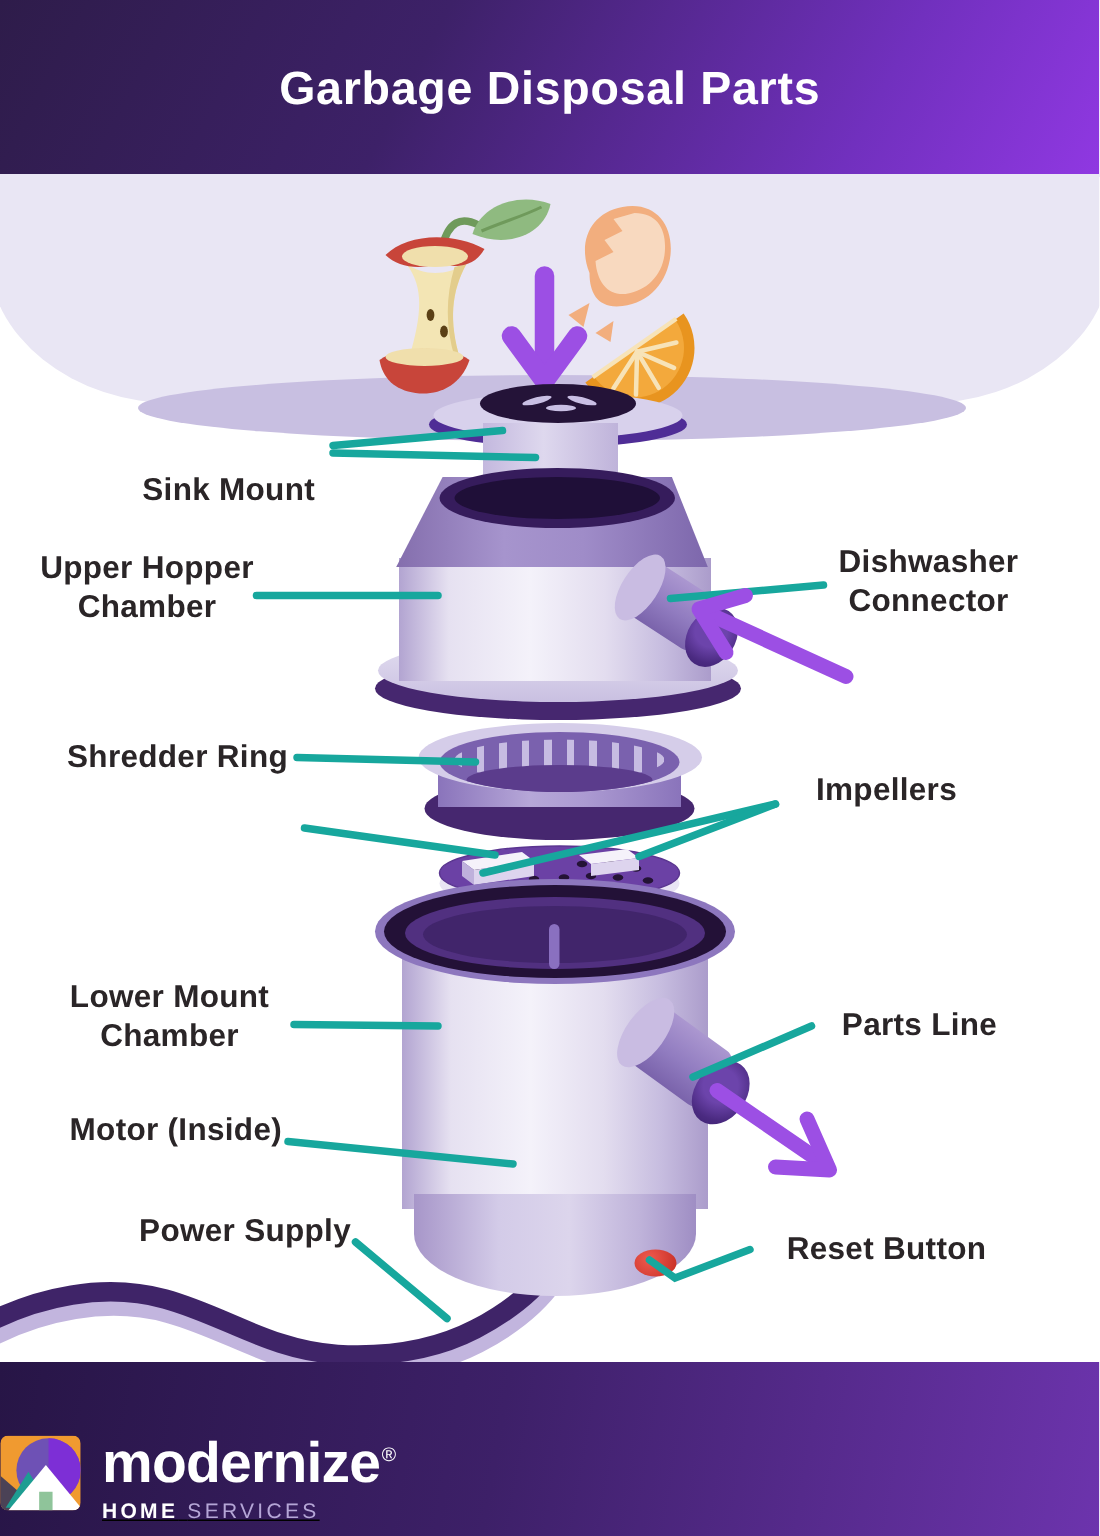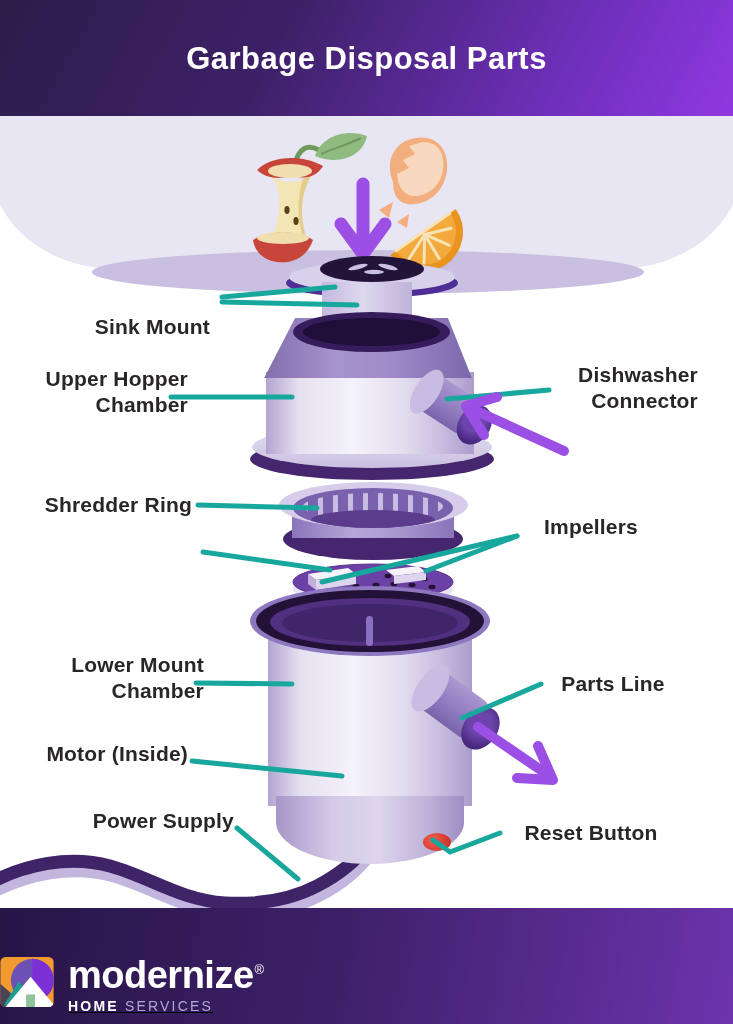--- a/index.html
+++ b/index.html
@@ -20,21 +20,21 @@
   .brand-text{display:flex;flex-direction:column;}
   .wordline{color:#fff;font-size:38px;font-weight:700;letter-spacing:-.5px;line-height:40px;}
   .reg{font-size:13px;vertical-align:14px;font-weight:400;margin-left:1px;}
   .tagline{font-size:14px;letter-spacing:2.2px;margin-top:3px;text-decoration:underline;}
   .tag-b{color:#ffffff;font-weight:700;}
   .tag-l{color:#B5A6D6;font-weight:400;}
 
   
   .lbl{position:absolute;color:#2A2527;font-size:21px;line-height:26px;font-weight:600;
        letter-spacing:.2px;white-space:pre-line;}
-  .lbl.r{text-align:right;} .lbl.c{text-align:right;} .lbl.l{text-align:center;}
+  .lbl.r{text-align:right;} .lbl.c{text-align:center;} .lbl.l{text-align:center;}
 
   
   .basin{position:absolute;left:-8px;top:116px;width:749px;height:153px;background:#E9E6F4;
          border-radius:0 0 125px 125px / 0 0 100px 100px;}
 
   
   .bodygrad{background:linear-gradient(90deg,#B2A4D1 0%,#E6E1F1 16%,#F4F2FA 42%,#E3DDEF 66%,#C6BCDF 85%,#AB9CCB 100%);}
   .basegrad{background:linear-gradient(90deg,#A796C9 0%,#D3CBE8 30%,#DCD5EC 55%,#BFB3DA 80%,#9F8EC4 100%);}
 
   

